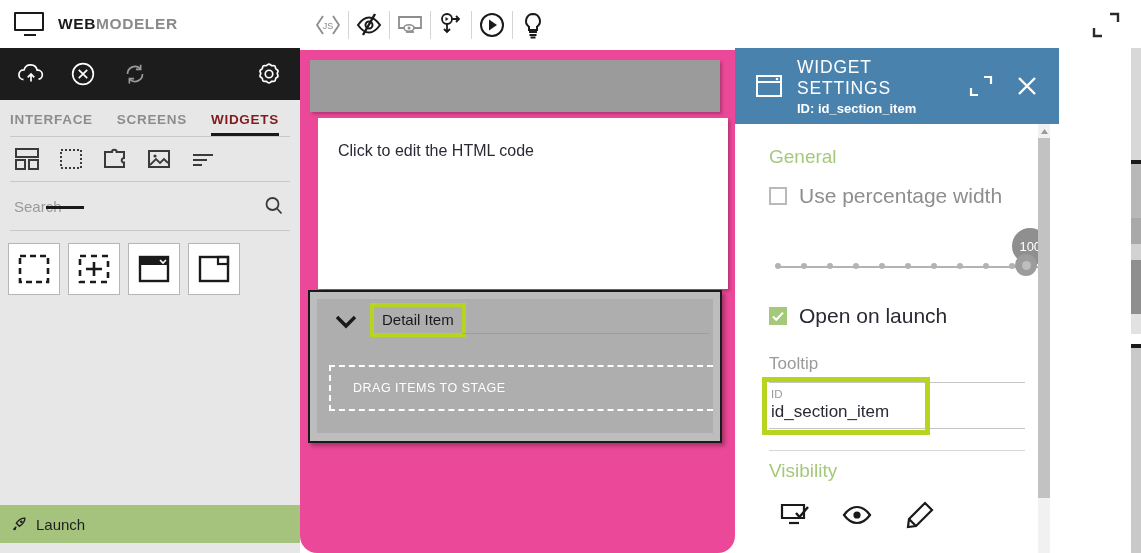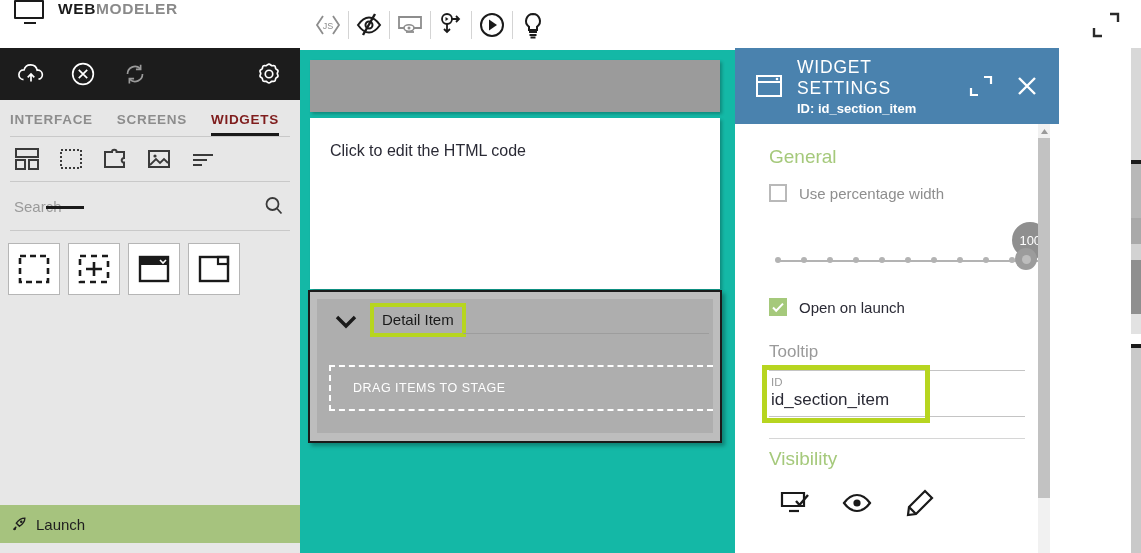--- a/index.html
+++ b/index.html
@@ -9,21 +9,21 @@
     overflow: hidden; background: #ffffff;
   }
   #app { position: relative; width: 1141px; height: 553px; }
 
   
   #sidebar {
     position: absolute; left: 0; top: 0; width: 300px; height: 553px;
     background: #e7e7e7;
   }
   #brand {
-    height: 48px; background: #ffffff; display: flex; align-items: flex-start;
+    height: 48px; background: #ffffff; display: flex; align-items: center;
     padding-left: 14px; gap: 12px;
   }
   #brand .monitor { width: 32px; height: 24px; position: relative; flex: none; }
   #brand .monitor .scr {
     position: absolute; left: 0; top: 0; width: 30px; height: 19px;
     border: 2px solid #1a1a1a; border-radius: 1px;
   }
   #brand .monitor .base {
     position: absolute; left: 10px; top: 22px; width: 12px; height: 2px; background:#1a1a1a;
   }
@@ -78,39 +78,40 @@
   #launch {
     position: absolute; left: 0; bottom: 10px; width: 300px; height: 38px;
     background: #a6c37e; display: flex; align-items: center; gap: 8px;
     padding-left: 10px; cursor: pointer;
   }
   #launch .ltxt { font-size: 15px; color: #1f1f1f; }
 
   
   #center {
     position: absolute; left: 300px; top: 0; width: 435px; height: 553px;
-    background: #14b8a6;
+    background: #ec4899;
+    border-radius: 17px;
   }
   #ctoolbar {
     height: 50px; background: #ffffff; display: flex; align-items: center;
     gap: 0px; padding-left: 8px;
   }
   .ct-btn {
     width: 40px; height: 38px; display: flex; align-items: center;
     justify-content: center; cursor: pointer;
   }
   .ct-sep { width: 1px; height: 28px; background: #d4d4d4; }
 
   #canvas { position: relative; height: 503px; }
   #wgt-gray {
     position: absolute; left: 10px; top: 10px; width: 410px; height: 52px;
     background: #9b9b9b; box-shadow: 2px 2px 3px rgba(0,0,0,.25);
   }
   #wgt-html {
-    position: absolute; left: 10px; top: 68px; width: 410px; height: 171px;
+    position: absolute; left: 18px; top: 68px; width: 410px; height: 171px;
     background: #ffffff; box-shadow: 2px 2px 3px rgba(0,0,0,.25);
   }
   #wgt-html .htxt {
     position: absolute; left: 20px; top: 24px; font-size: 16px; color: #2a2a35;
   }
   #wgt-detail {
     position: absolute; left: 8px; top: 240px; width: 414px; height: 153px;
     background: #bdbdbd; border: 2px solid #1a1a1a;
     box-shadow: 3px 3px 4px rgba(0,0,0,.3);
   }
@@ -158,21 +159,21 @@
   #rbody { position: relative; height: 429px; background: #fff; padding: 0 34px; overflow: hidden; }
   .sect-h {
     font-size: 19px; color: #a5c97b; font-weight: 400; padding-top: 22px;
   }
   .row-check { display: flex; align-items: center; gap: 12px; margin-top: 16px; cursor: pointer; }
   .chk {
     width: 18px; height: 18px; border: 2px solid #b9b9b9; background: #fff; flex: none;
     display: flex; align-items: center; justify-content: center;
   }
   .chk.on { background: #a5c97b; border-color: #a5c97b; }
-  .row-check .lbl { font-size: 15px; color: #8e8e8e; }
+  .row-check .lbl { font-size: 21px; color: #8e8e8e; }
   .row-check.enabled .lbl { color: #2a2a35; }
 
   #slider-wrap { position: relative; height: 66px; margin-top: 14px; }
   #strack { position: absolute; left: 8px; top: 44px; width: 262px; height: 2px; background: #b3b3b3; }
   .sdot { position: absolute; top: 41px; width: 6px; height: 6px; border-radius: 50%; background: #b3b3b3; }
   #sbubble {
     position: absolute; left: 243px; top: 6px; width: 36px; height: 36px;
     border-radius: 50% 50% 50% 0; transform: rotate(-45deg);
     background: #8f8f8f; display:flex; align-items:center; justify-content:center;
   }

